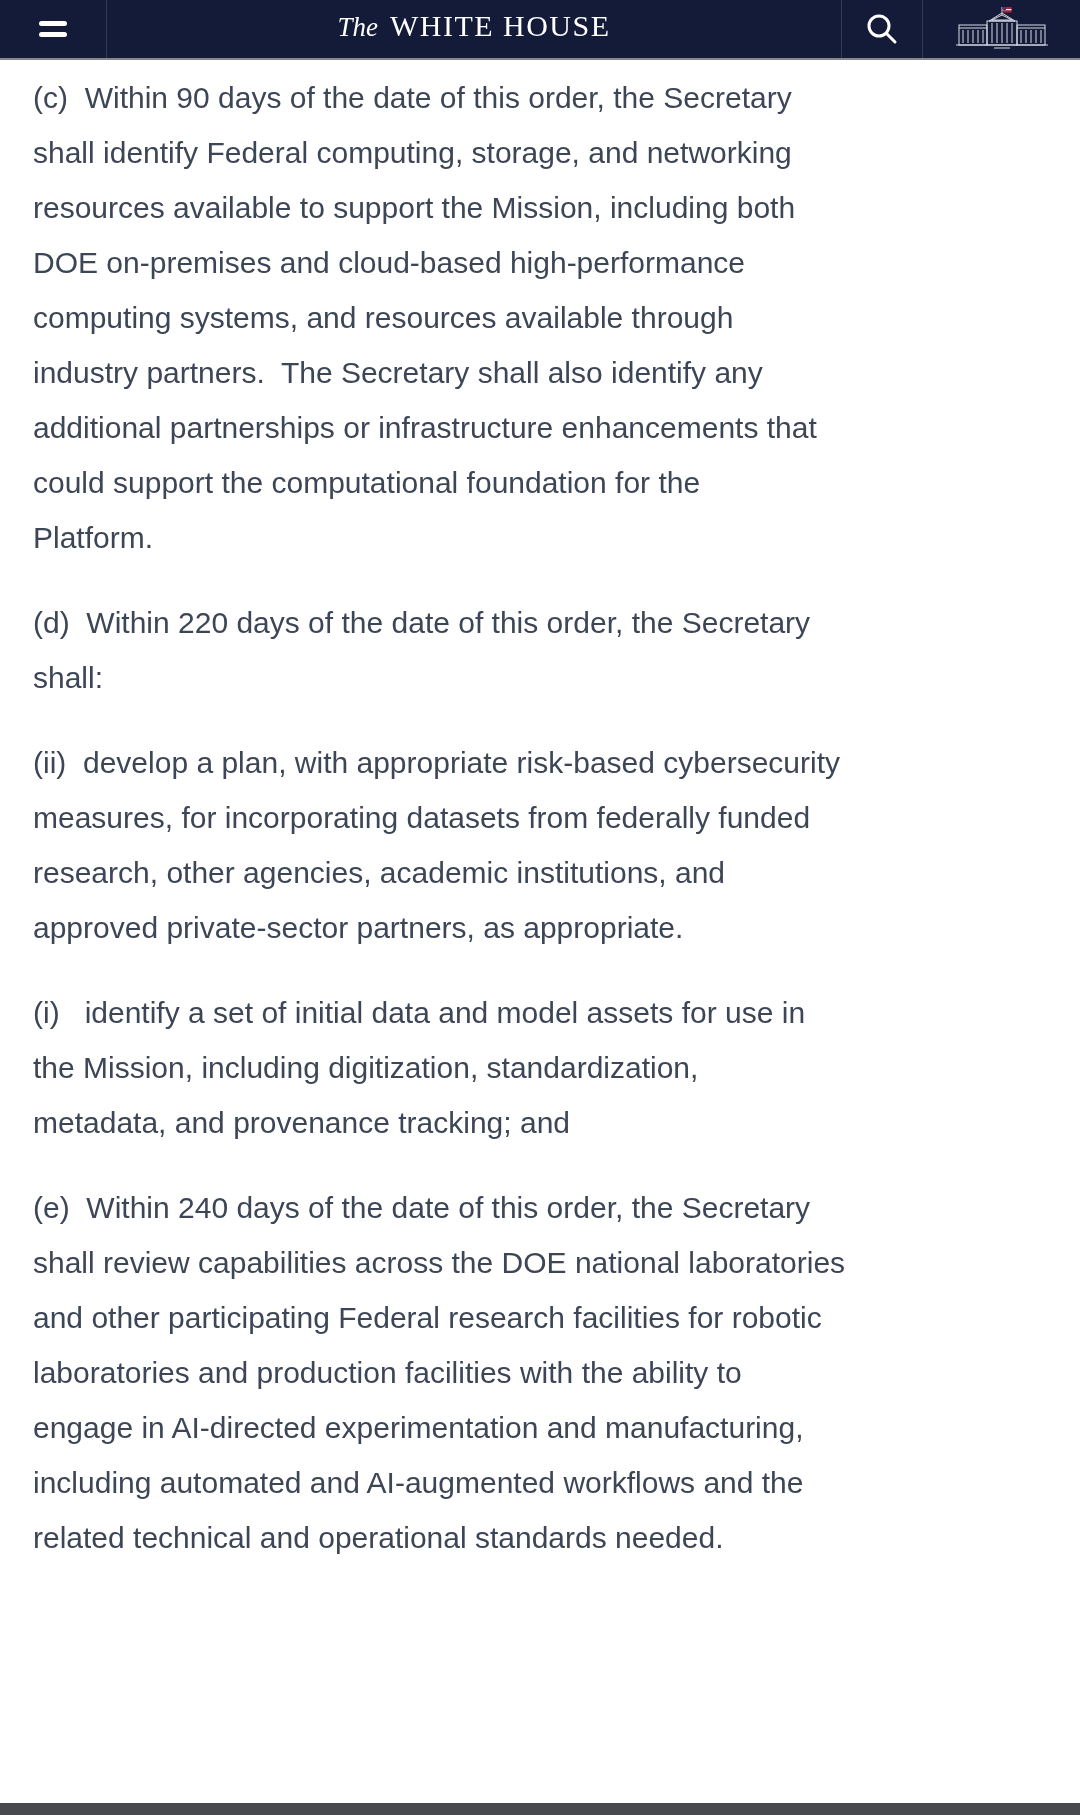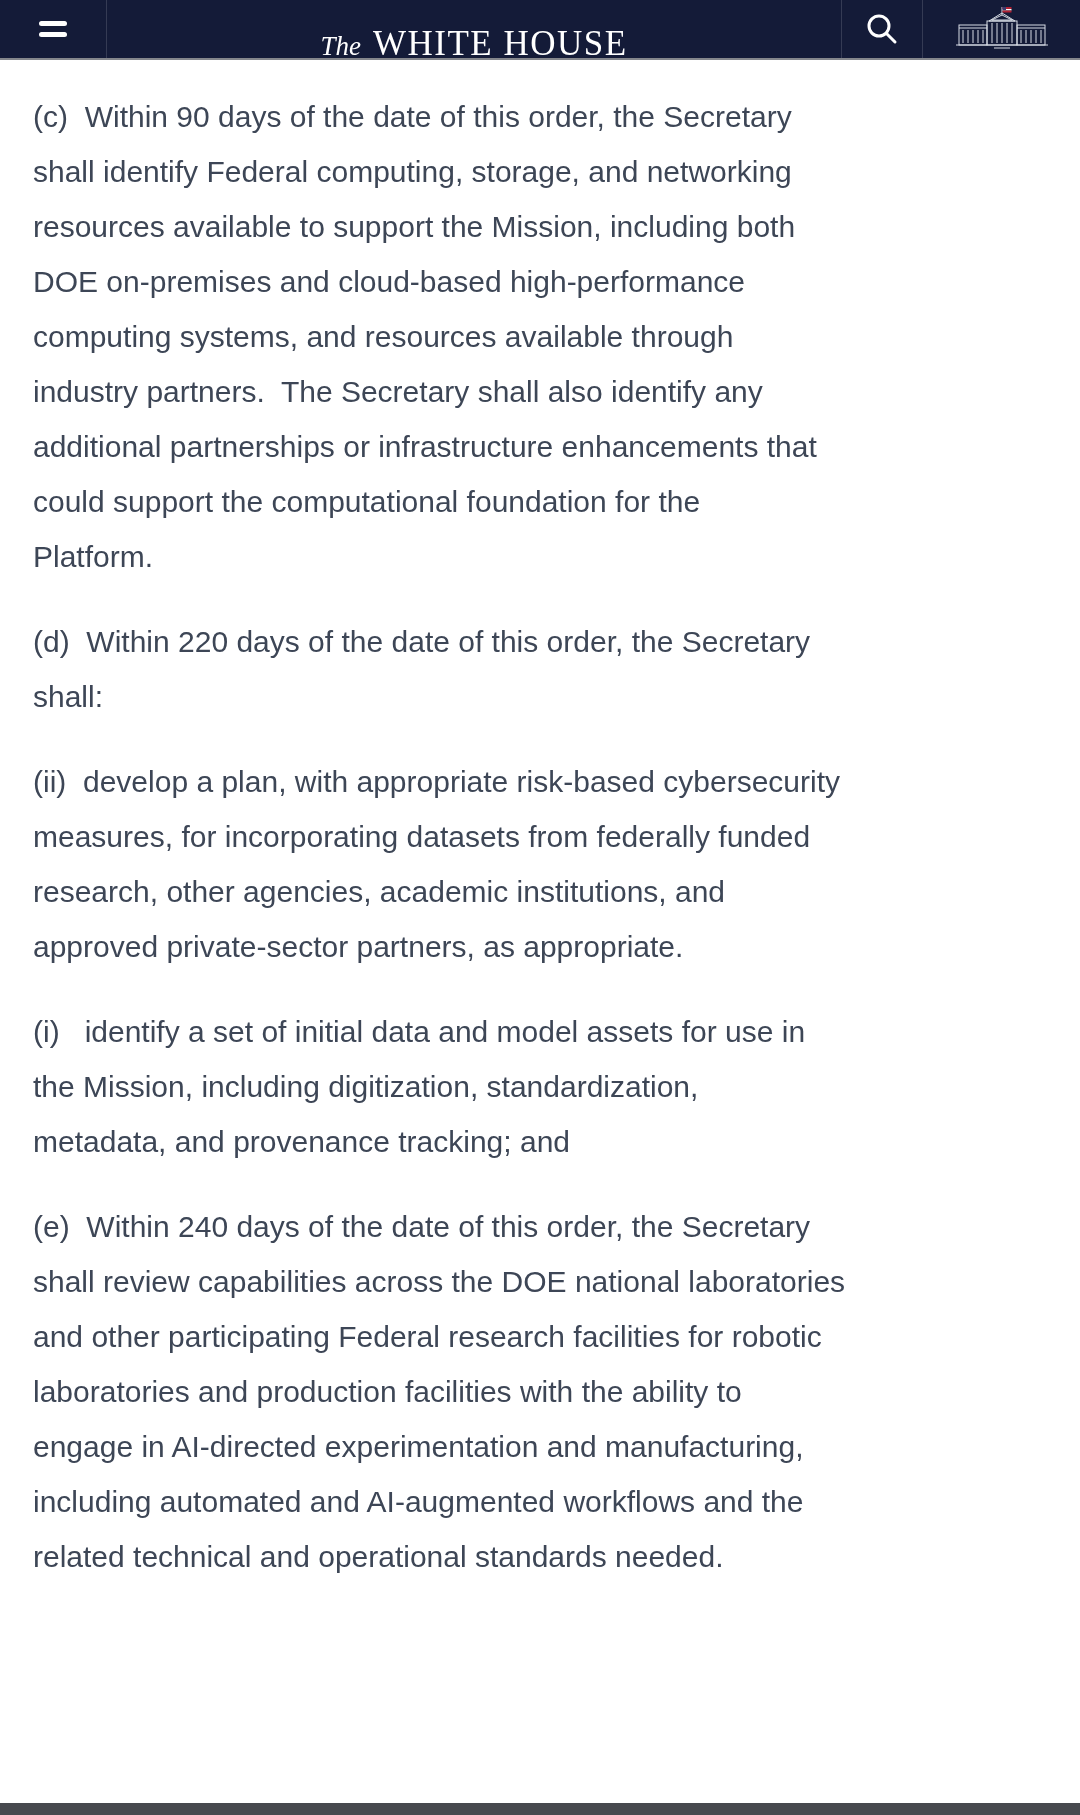--- a/index.html
+++ b/index.html
@@ -39,32 +39,32 @@
     height: 5px;
     border-radius: 3px;
     background: #ffffff;
   }
   .logo-section {
     flex: 1;
     display: flex;
     align-items: baseline;
     justify-content: center;
     gap: 12px;
-    padding-top: 26px;
+    padding-top: 11px;
   }
   .logo-the {
     font-family: "Liberation Serif", serif;
     font-style: italic;
     font-size: 27px;
     color: #ffffff;
     line-height: 1;
   }
   .logo-main {
     font-family: "Liberation Serif", serif;
-    font-size: 35px;
+    font-size: 30px;
     letter-spacing: 1.5px;
     color: #ffffff;
     line-height: 1;
   }
   .search-section {
     width: 80px;
     display: flex;
     align-items: center;
     justify-content: center;
     border-left: 1px solid rgba(255,255,255,0.14);
@@ -73,22 +73,21 @@
   .building-section {
     width: 157px;
     display: flex;
     align-items: center;
     justify-content: center;
     border-left: 1px solid rgba(255,255,255,0.14);
   }
 
   
   .article {
-    padding: 1px 33px 0 33px;
-    margin-top: 28px;
+    padding: 10px 33px 0 33px;
   }
   .article p {
     margin: 0 0 30px 0;
     font-size: 30px;
     line-height: 55px;
     color: #3d4656;
     white-space: pre-wrap;
   }
 
   

